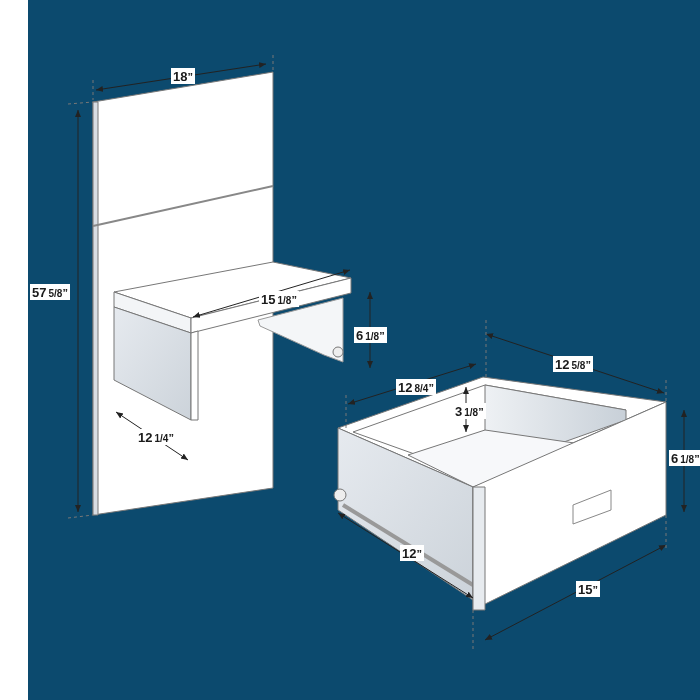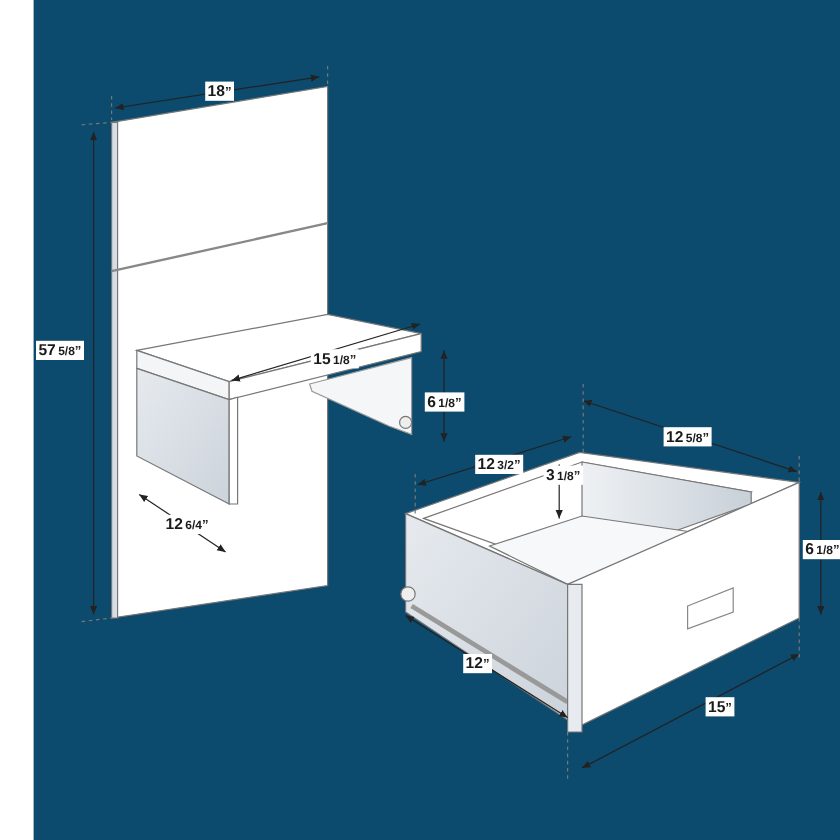--- a/index.html
+++ b/index.html
@@ -81,20 +81,20 @@
     <line x1="318" y1="395" x2="318" y2="428"></line>
         <line x1="445" y1="610" x2="445" y2="650"></line>
     <line x1="638" y1="515" x2="638" y2="550"></line>
   </g>
 </svg>
 
 <div class="lbl" style="left:143px;top:68px"><span class="big">18</span><span class="q">”</span></div>
 <div class="lbl" style="left:2px;top:284px"><span class="big">57</span><span class="frac">5/8</span><span class="q">”</span></div>
 <div class="lbl" style="left:231px;top:291px"><span class="big">15</span><span class="frac">1/8</span><span class="q">”</span></div>
 <div class="lbl" style="left:326px;top:327px"><span class="big">6</span><span class="frac">1/8</span><span class="q">”</span></div>
-<div class="lbl" style="left:108px;top:429px"><span class="big">12</span><span class="frac">6/4</span><span class="q">”</span></div>
+<div class="lbl" style="left:108px;top:429px"><span class="big">12</span><span class="frac">1/4</span><span class="q">”</span></div>
 <div class="lbl" style="left:525px;top:356px"><span class="big">12</span><span class="frac">5/8</span><span class="q">”</span></div>
-<div class="lbl" style="left:368px;top:379px"><span class="big">12</span><span class="frac">3/2</span><span class="q">”</span></div>
-<div class="lbl" style="left:425px;top:388px"><span class="big">3</span><span class="frac">1/8</span><span class="q">”</span></div>
+<div class="lbl" style="left:368px;top:379px"><span class="big">12</span><span class="frac">8/4</span><span class="q">”</span></div>
+<div class="lbl" style="left:425px;top:403px"><span class="big">3</span><span class="frac">1/8</span><span class="q">”</span></div>
 <div class="lbl" style="left:641px;top:450px"><span class="big">6</span><span class="frac">1/8</span><span class="q">”</span></div>
-<div class="lbl" style="left:358px;top:545px"><span class="big">12</span><span class="q">”</span></div>
-<div class="lbl" style="left:560px;top:581px"><span class="big">15</span><span class="q">”</span></div>
+<div class="lbl" style="left:372px;top:545px"><span class="big">12</span><span class="q">”</span></div>
+<div class="lbl" style="left:548px;top:581px"><span class="big">15</span><span class="q">”</span></div>
 </div>
 
 </body></html>

